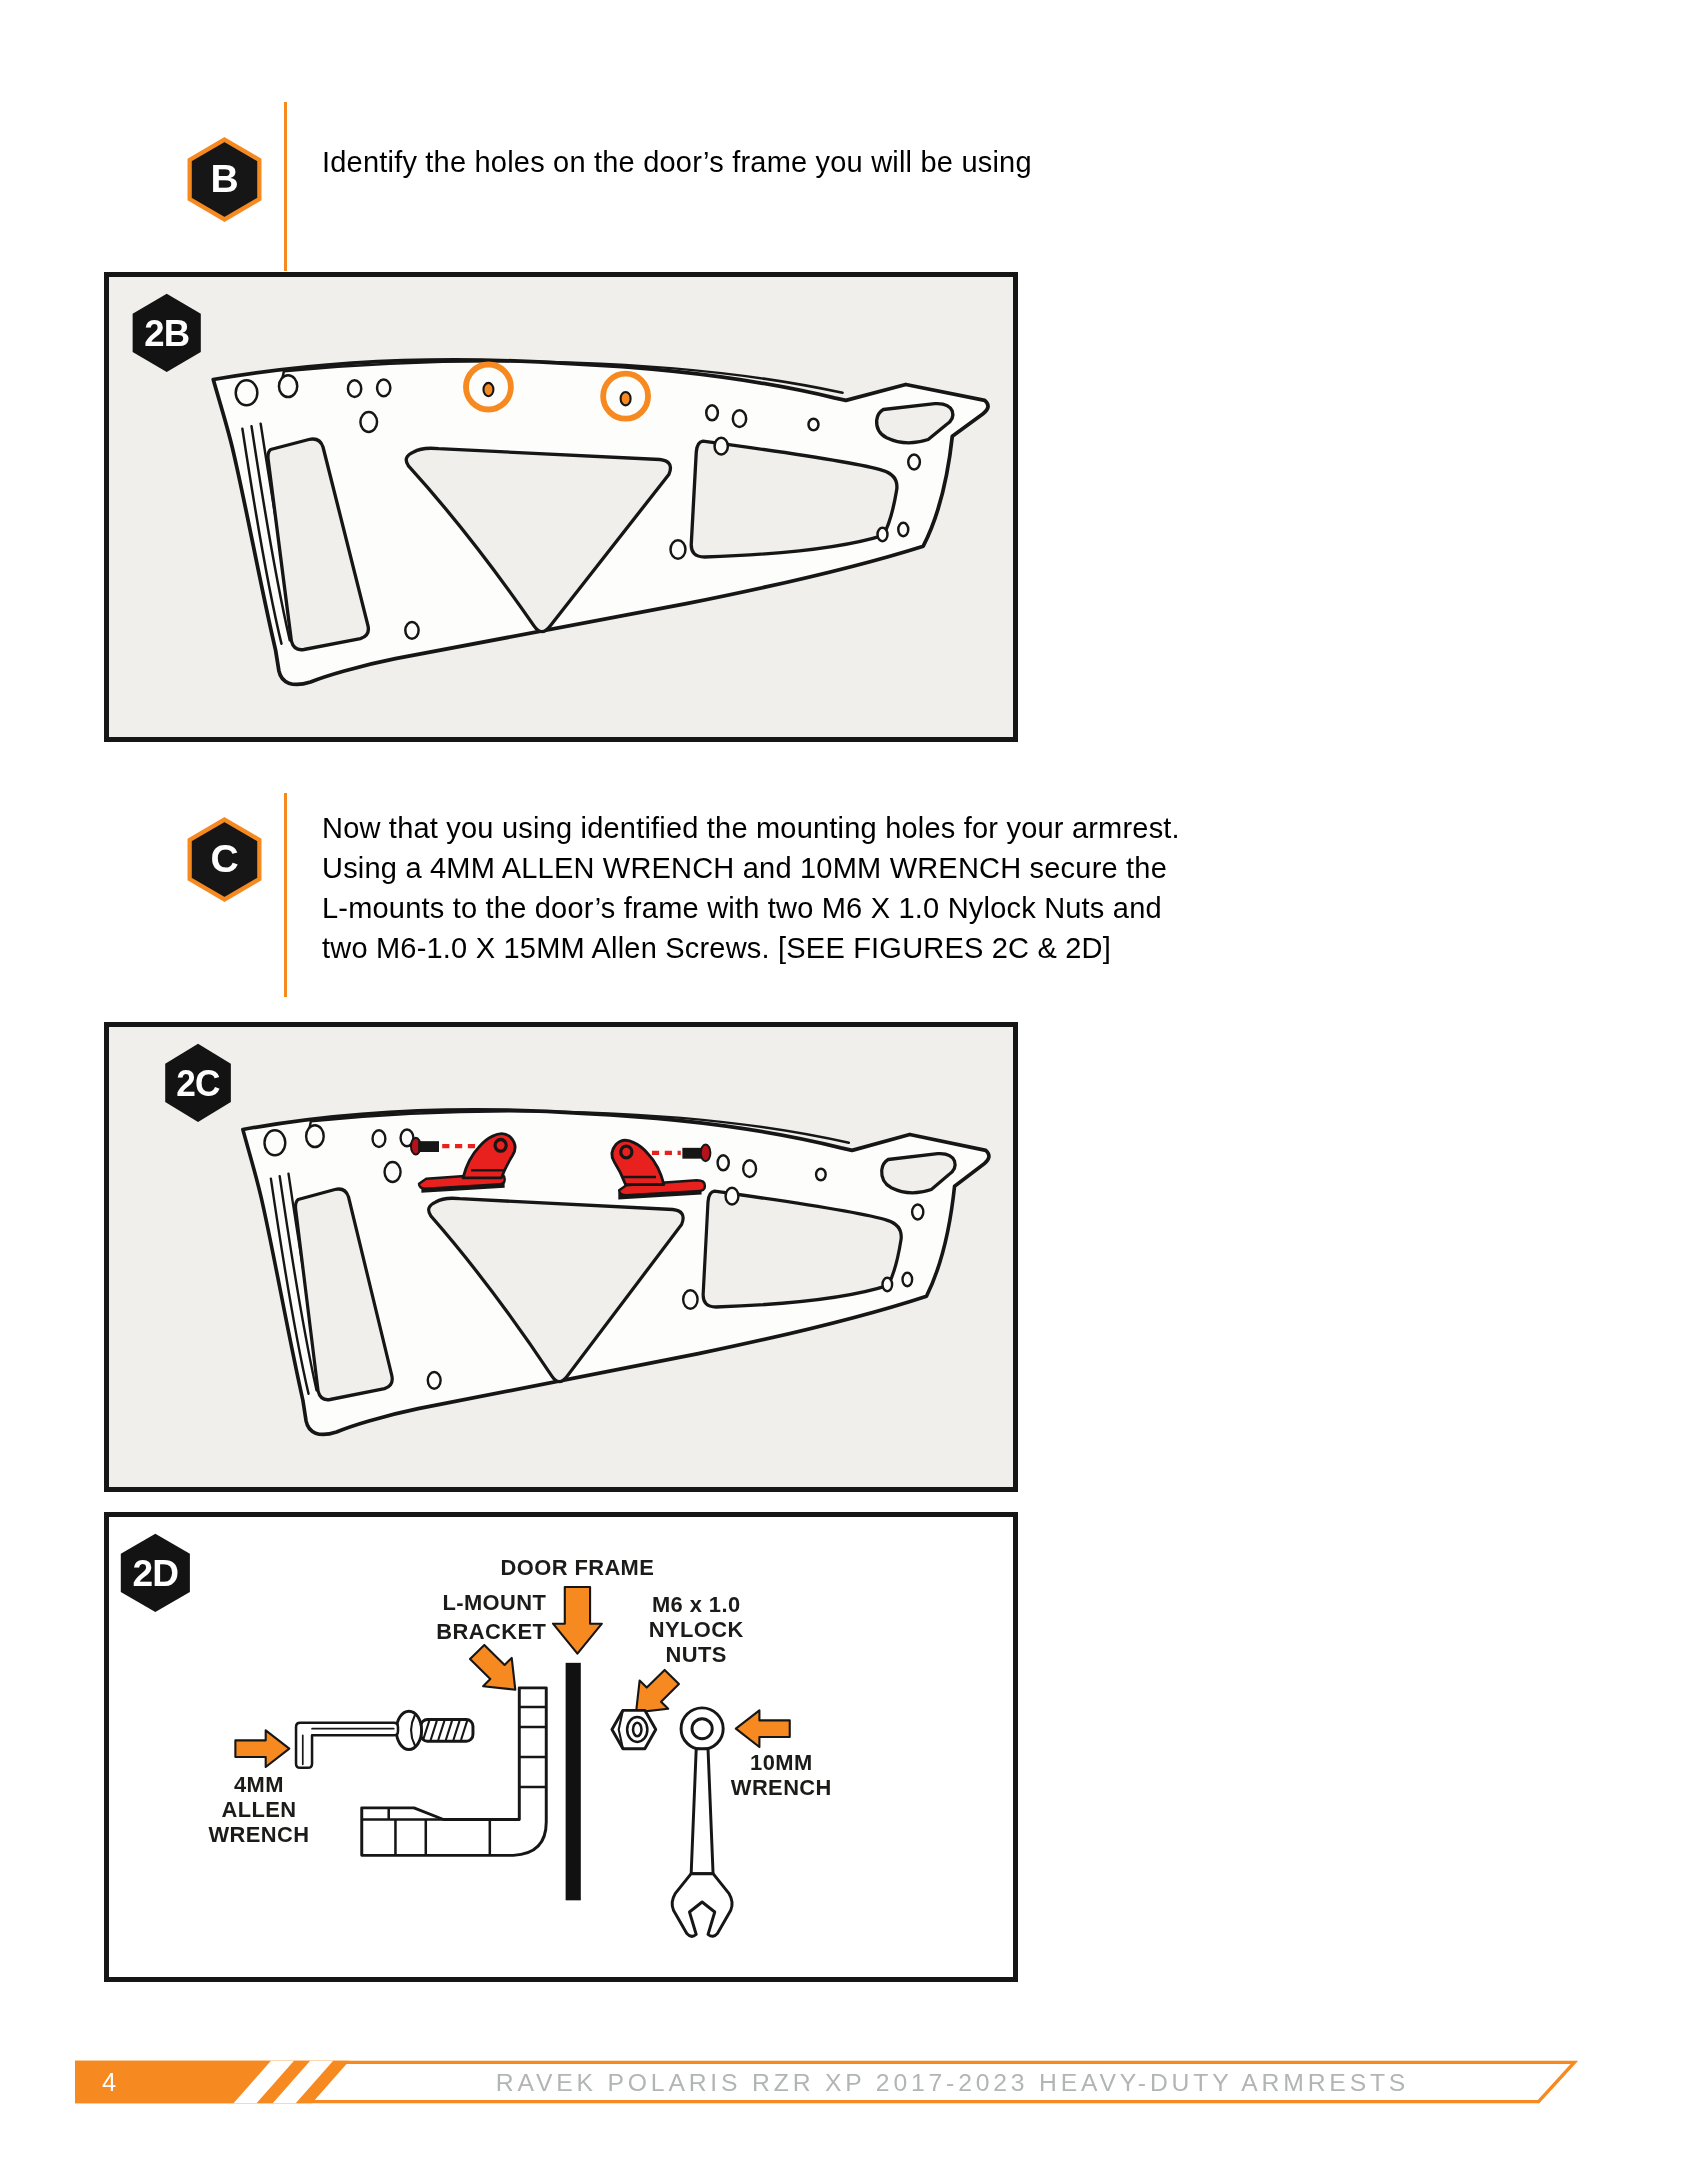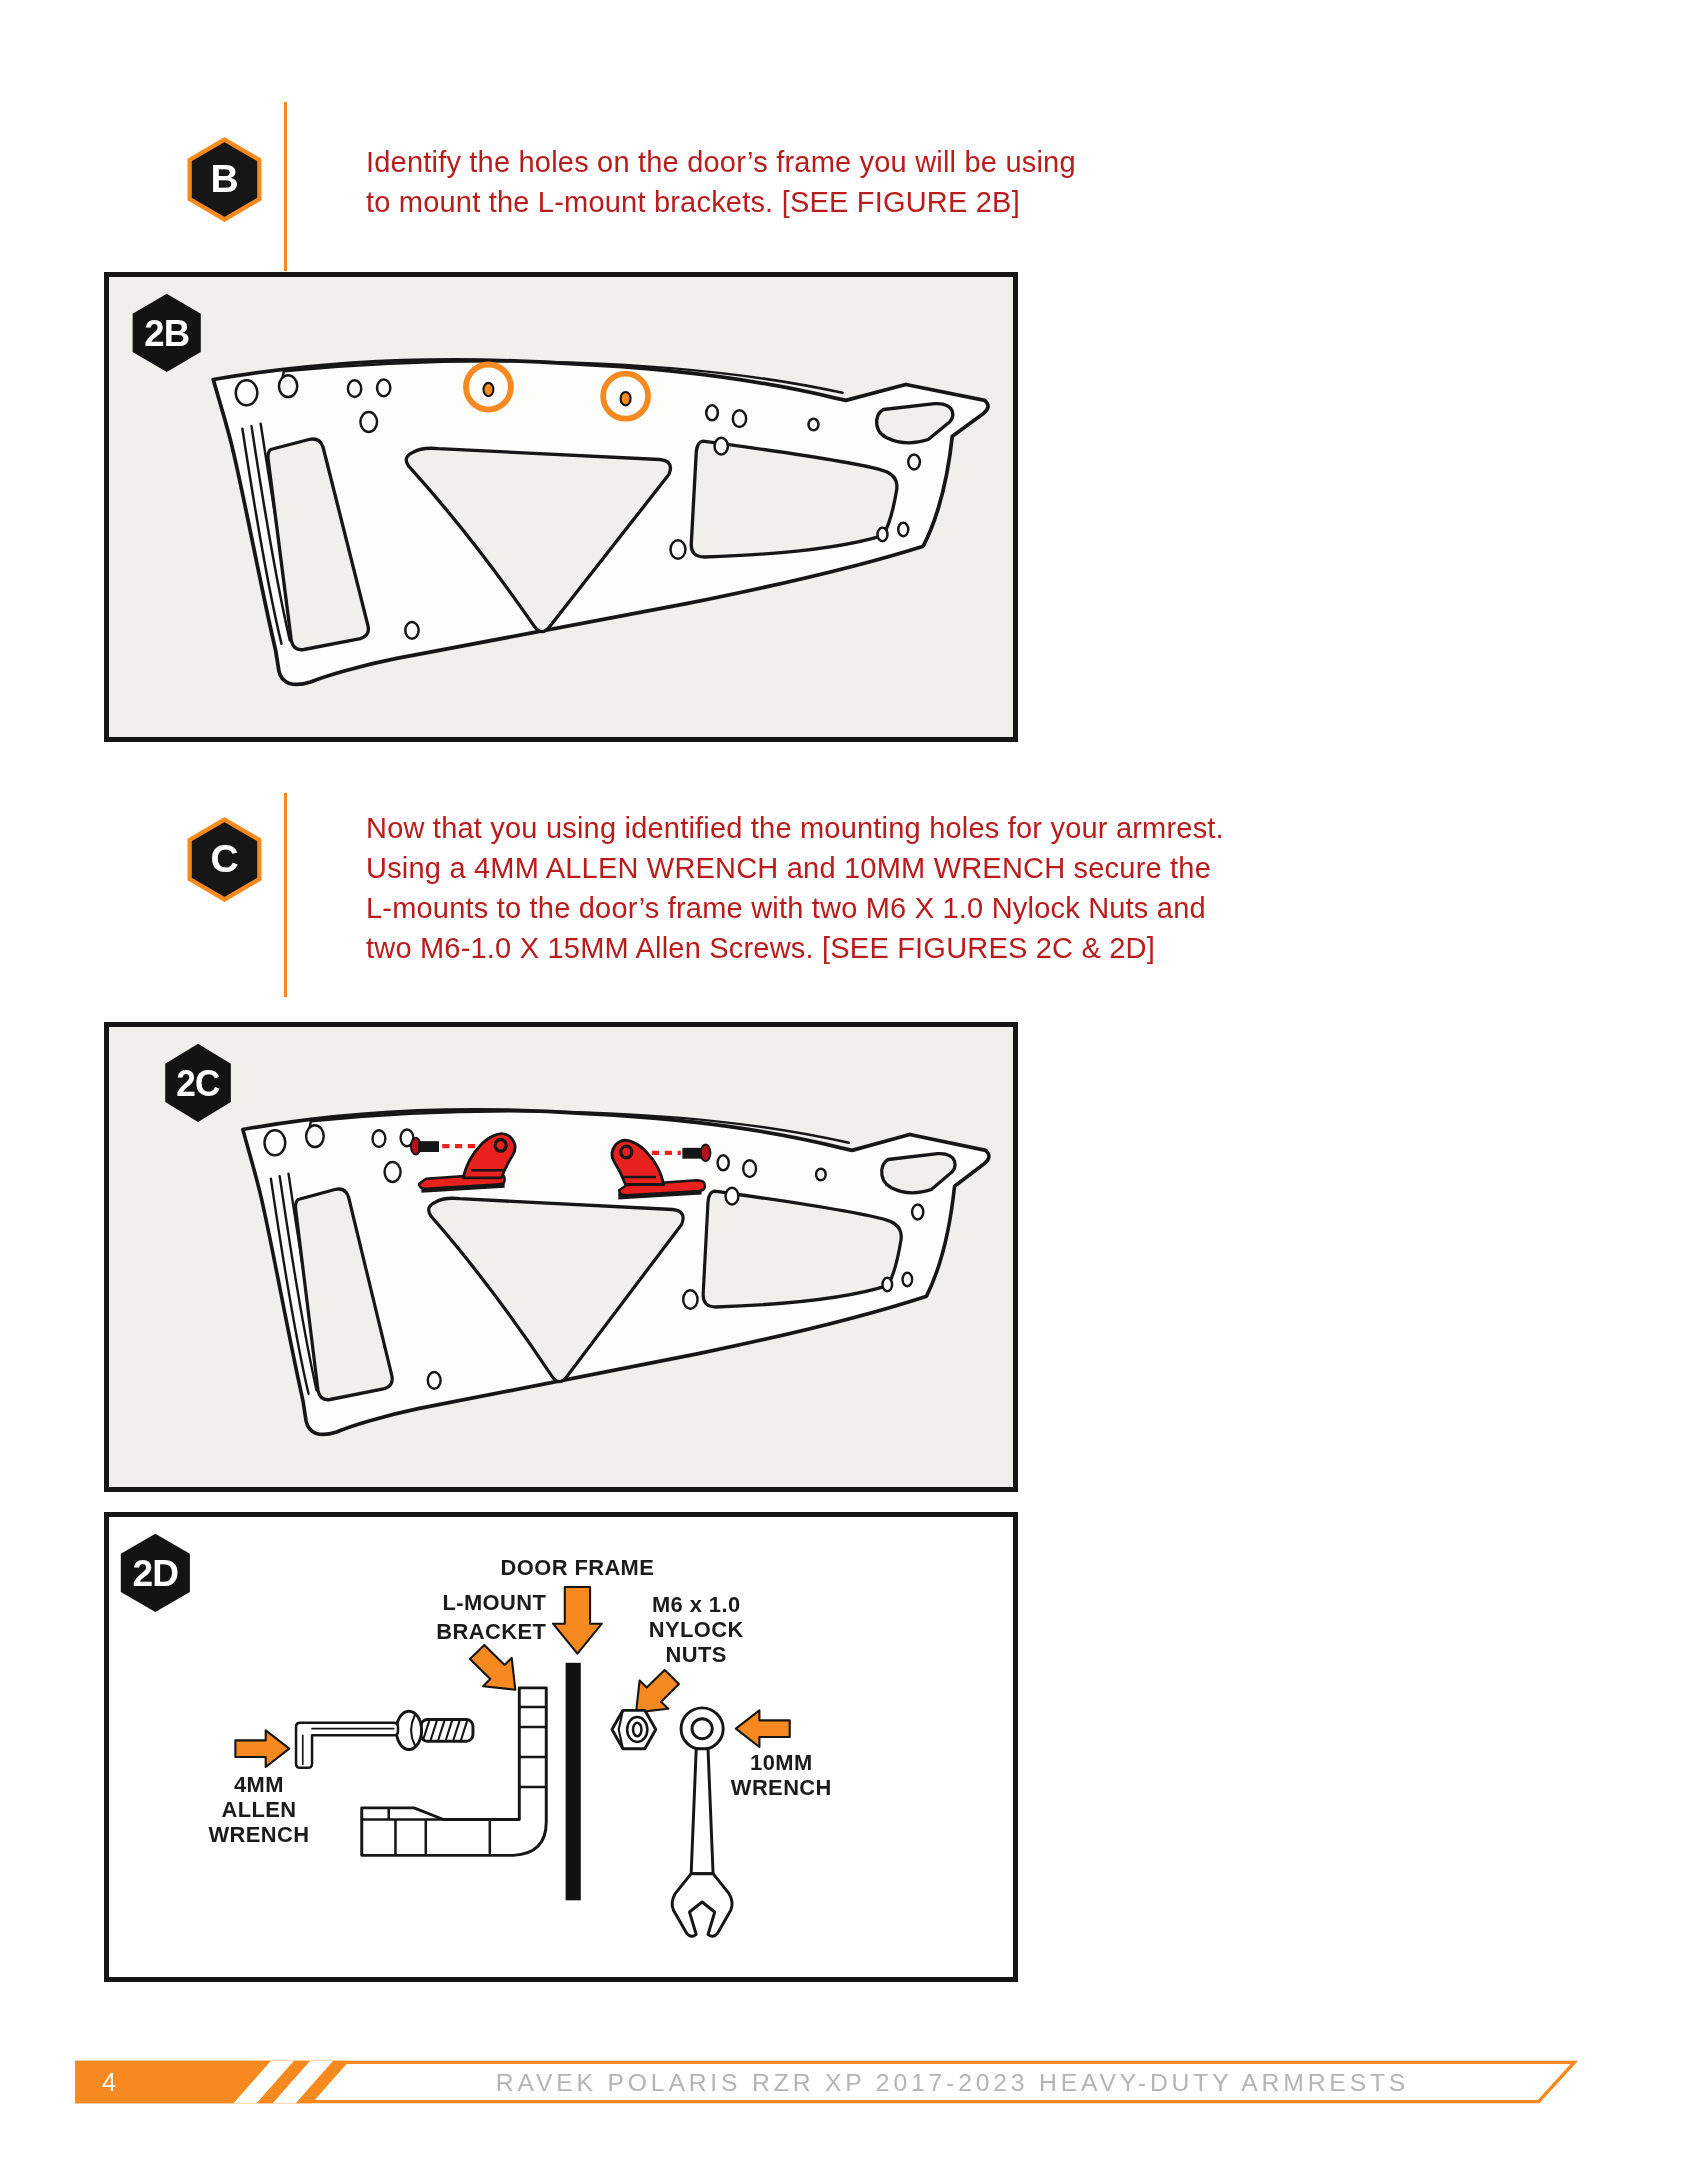--- a/index.html
+++ b/index.html
@@ -2,21 +2,21 @@
 <html style="font-size:13.6px"><head>
 <meta charset="utf-8">
 <style>
   html,body{margin:0;padding:0;}
   body{
     width:1685px;height:2181px;position:relative;background:#ffffff;
     font-family:"Liberation Sans", sans-serif;overflow:hidden;
   }
   .abs{position:absolute;}
   .step-divider{width:3.4px;background:#f6891f;}
-  .step-text{color:#b91c1c;font-size:29px;line-height:40px;letter-spacing:0.2px;margin-left:44px;}
+  .step-text{color:#000000;font-size:29px;line-height:40px;letter-spacing:0.2px;}
   .step-text span{display:block;white-space:nowrap;}
   .figure{
     width:914px;height:470px;border:5.1px solid #161616;box-sizing:border-box;
   }
   .fig-gray{background:#f0efec;}
   .fig-white{background:#ffffff;}
   .figure svg{display:block;width:100%;height:100%;}
   svg text{font-family:"Liberation Sans", sans-serif;}
   .badge-letter{font-size:46px;font-weight:bold;fill:#ffffff;}
   .figbadge-text{font-size:44px;font-weight:bold;fill:#ffffff;letter-spacing:-1px;}
@@ -27,21 +27,20 @@
 </head>
 <body>
 
 <svg class="abs" style="left:187px;top:137px;" width="75" height="85" viewBox="0 0 88 100">
   <polygon points="44,3 85,27 85,73 44,97 3,73 3,27" fill="#161616" stroke="#f6891f" stroke-width="5"></polygon>
   <text x="44" y="65" text-anchor="middle" class="badge-letter">B</text>
 </svg>
 <div class="abs step-divider" style="left:284px;top:102px;height:169px;"></div>
 <div class="abs step-text" style="left:322px;top:142px;">
   <span>Identify the holes on the door’s frame you will be using</span>
-  <span>to mount the L-mount brackets. [SEE FIGURE 2B]</span>
 </div>
 
 <div class="abs figure fig-gray" style="left:104px;top:272px;padding-left:12px;">
   <svg viewBox="0 0 1073 552" preserveAspectRatio="none">
 
     <g stroke="#161616" stroke-linejoin="round" stroke-linecap="round">
       <path d="M 111,123 C 250,99 400,95 540,104 C 670,110 770,124 858,145 L 872,148 L 944,129 L 1039,148
                C 1045,153 1044,159 1037,164 L 1000,191 C 995,237 984,286 965,323
                C 880,350 780,372 680,392 C 540,419 420,440 330,458 C 285,467 245,479 228,486
                C 206,493 193,487 190,473 L 186,448 C 168,372 150,272 134,205 C 127,176 118,148 111,123 Z" fill="#fdfdfc" stroke-width="4.5"></path>

